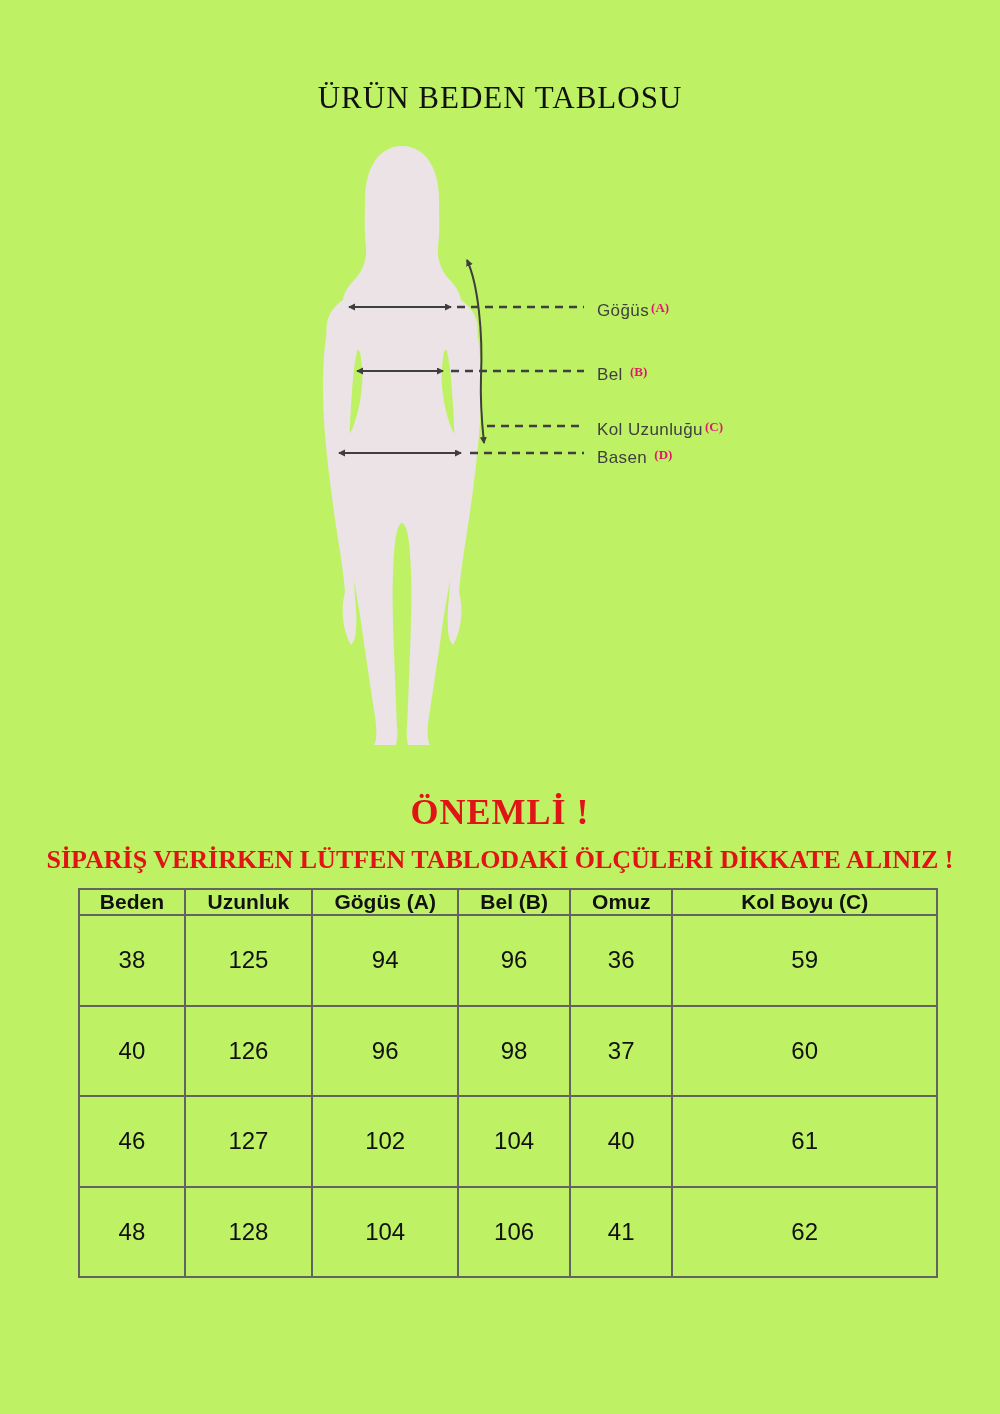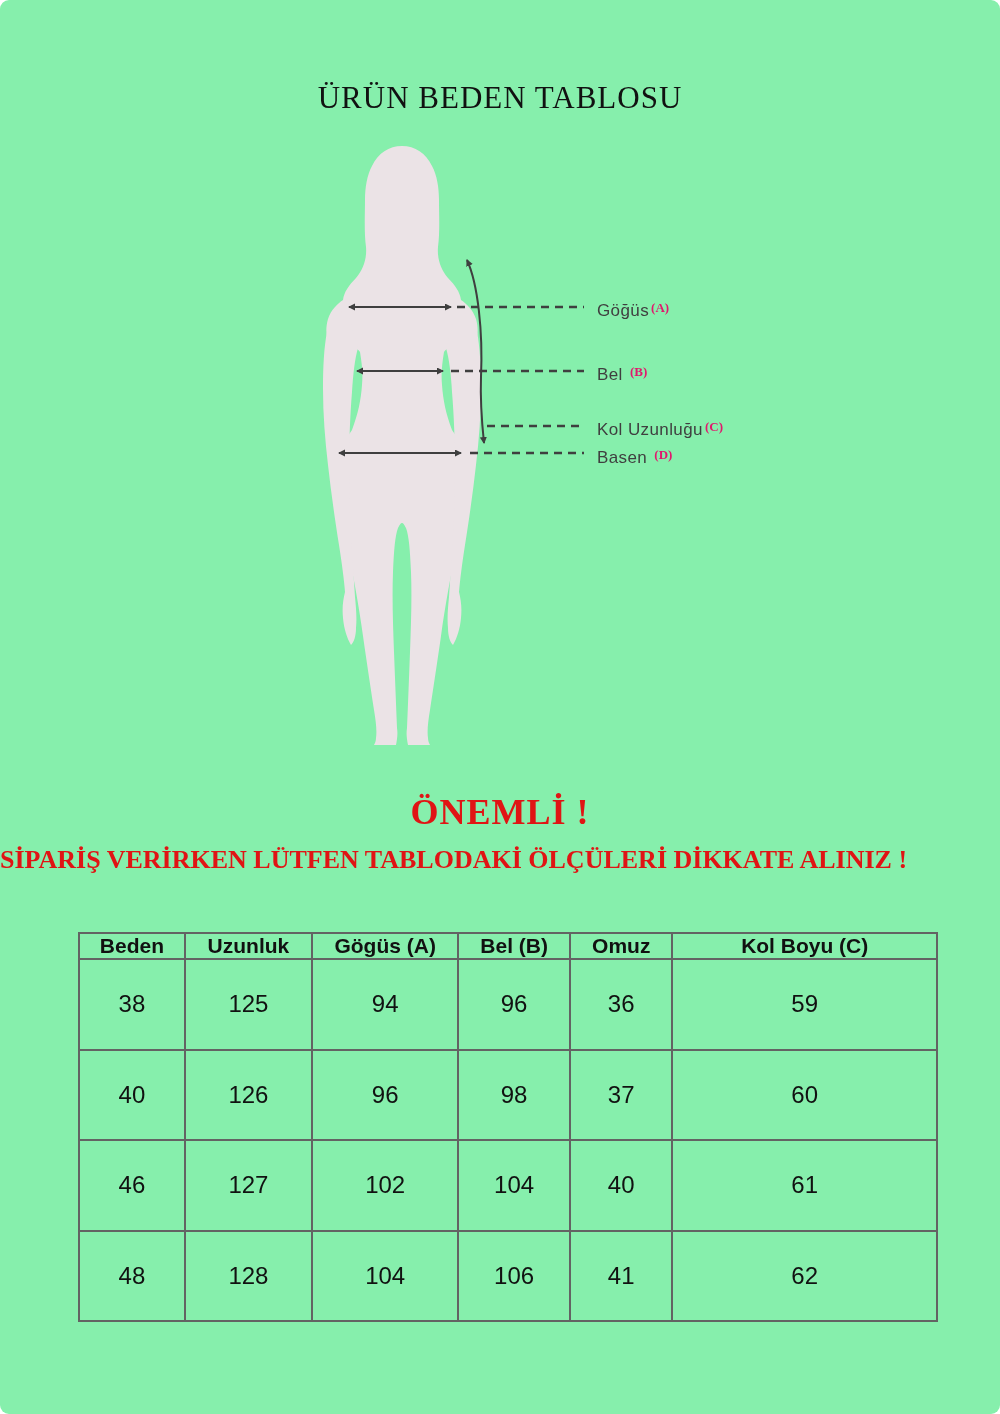--- a/index.html
+++ b/index.html
@@ -1,23 +1,22 @@
 <!DOCTYPE html>
 <html style="--accent-red: #e01414; --accent-pink: #e0196d; --silhouette: #ebe3e6; --line-color: #3f3f3f;"><head>
 <meta charset="utf-8">
 <style>
   html,body{margin:0;padding:0;background:#ffffff;}
   .page{
     position:relative;
     width:1000px;
     height:1414px;
-    background:#86efac;
+    background:#bef264;
     overflow:hidden;
     font-family:"Liberation Sans", sans-serif;
-    border-radius:9px;
   }
   .page-title{
     position:absolute;
     top:80px; left:0; width:1000px;
     text-align:center;
     font-family:"Liberation Serif", serif;
     font-size:31px;
     font-weight:400;
     letter-spacing:1px;
     color:#111111;
@@ -54,36 +53,35 @@
     font-family:"Liberation Serif", serif;
     font-size:36px;
     font-weight:700;
     color:var(--accent-red);
     letter-spacing:1px;
     white-space:nowrap;
   }
   .important-message{
     position:absolute;
     top:845px; left:0; width:1000px;
-    text-align:left;
+    text-align:center;
     font-family:"Liberation Serif", serif;
     font-size:26px;
     font-weight:700;
     color:var(--accent-red);
     letter-spacing:0px;
     white-space:nowrap;
   }
   table.size-table{
     position:absolute;
     left:78px; top:888px;
     width:860px; height:390px;
     border-collapse:collapse;
     table-layout:fixed;
     border:2px solid #fca5a5;
-    margin-top:44px;
   }
   table.size-table td, table.size-table th{
     border:2px solid #636363;
     text-align:center;
     vertical-align:middle;
     font-size:24px;
     color:#111111;
     padding:0;
   }
   table.size-table th{

